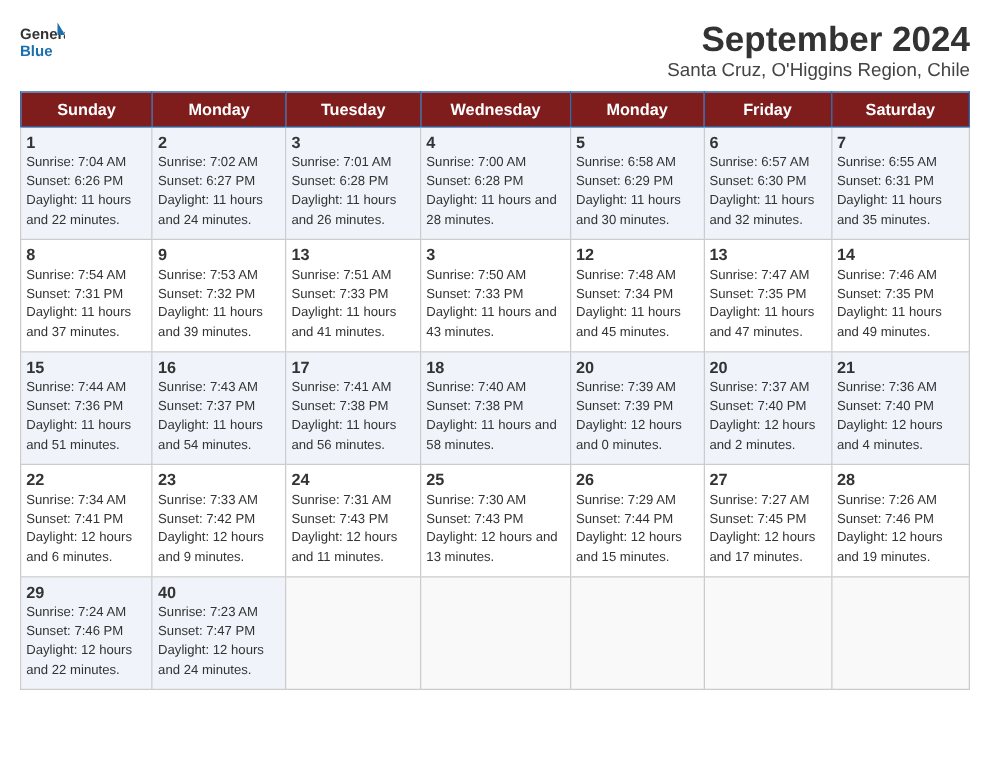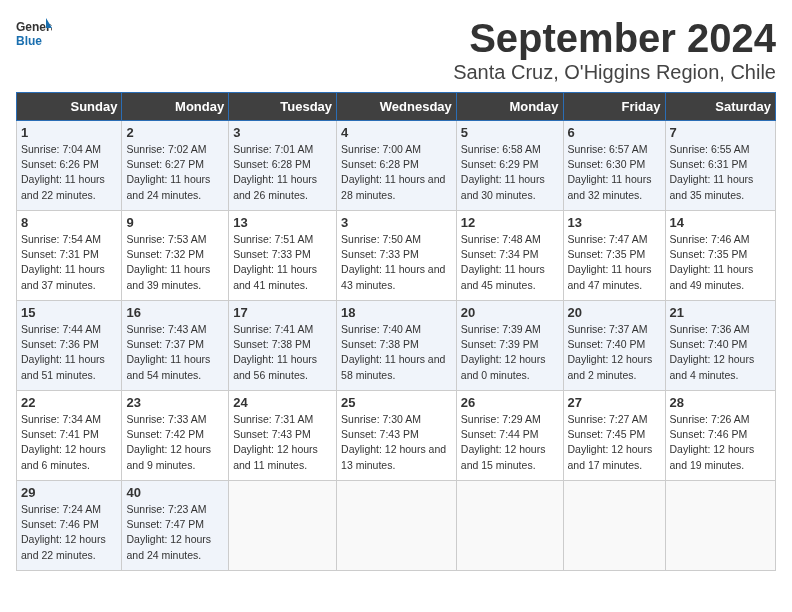--- a/index.html
+++ b/index.html
@@ -18,38 +18,38 @@
     }
     .logo {
       display: flex;
       align-items: center;
       gap: 4px;
     }
     .title-block {
       text-align: right;
     }
     .month-title {
-      font-size: 40px;
+      font-size: 28px;
       font-weight: bold;
       color: #333;
     }
     .location {
-      font-size: 20px;
+      font-size: 15px;
       color: #444;
     }
     table {
       width: 100%;
       border-collapse: collapse;
       font-size: 11px;
     }
     thead th {
-      background-color: #404040;
+      background-color: #7f1d1d;
       color: #fff;
       padding: 6px 4px;
-      text-align: right;
+      text-align: center;
       font-size: 13px;
       font-weight: bold;
       border: 1px solid #2a6db5;
     }
     tbody tr {
       vertical-align: top;
     }
     tbody tr:nth-child(odd) {
       background-color: #f0f4fa;
     }

